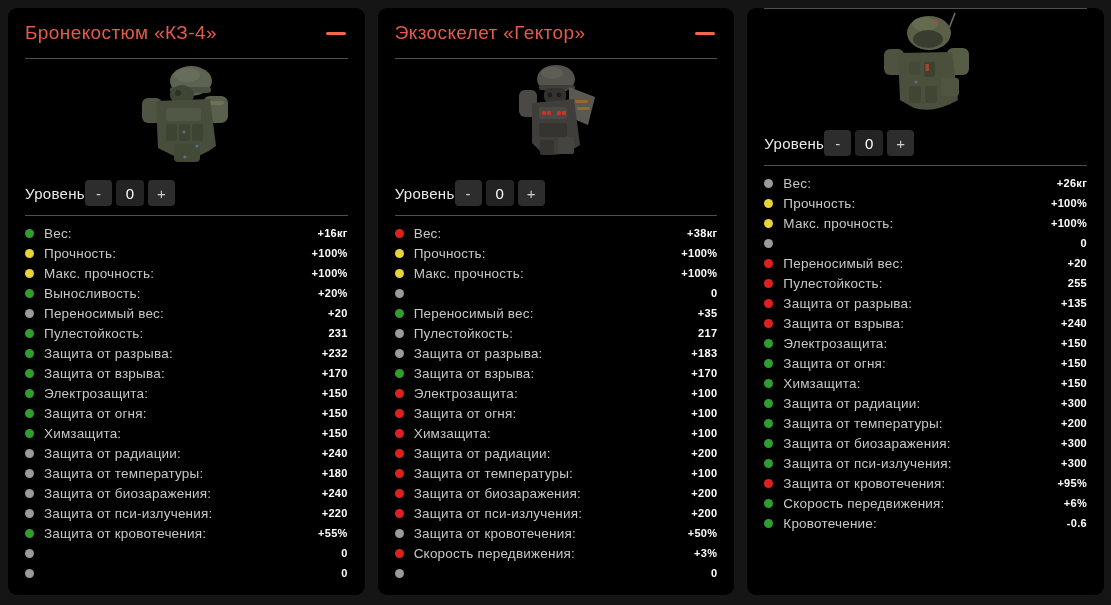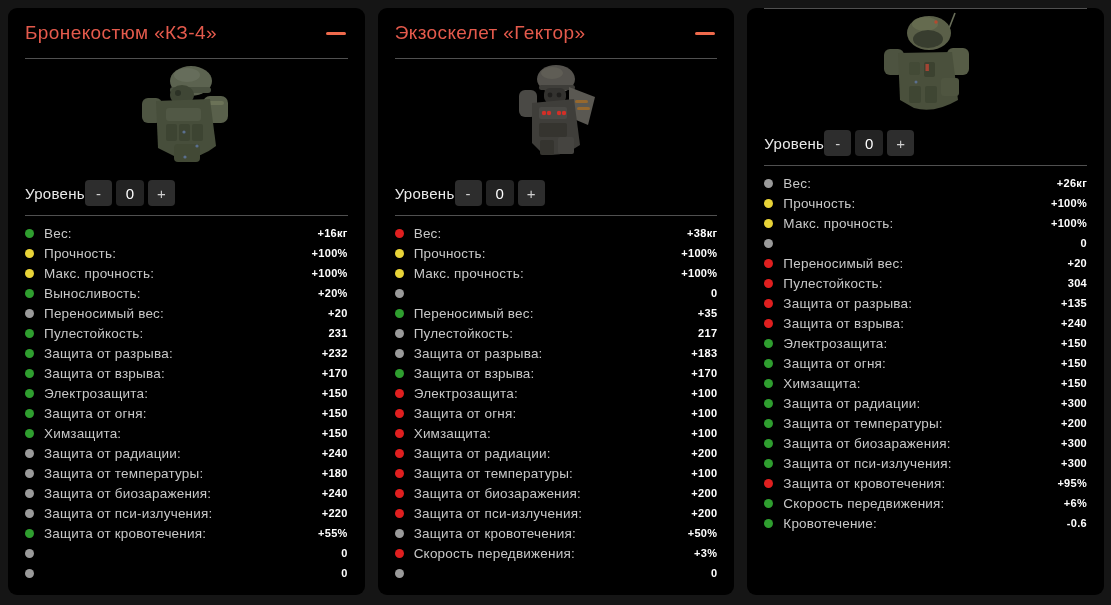--- a/index.html
+++ b/index.html
@@ -362,21 +362,21 @@
     <span class="stat-value">0</span>
   </li>
         <li class="stat-row">
     <span class="dot dot--red"></span>
     <span class="stat-label">Переносимый вес:</span>
     <span class="stat-value">+20</span>
   </li>
         <li class="stat-row">
     <span class="dot dot--red"></span>
     <span class="stat-label">Пулестойкость:</span>
-    <span class="stat-value">304</span>
+    <span class="stat-value">255</span>
   </li>
         <li class="stat-row">
     <span class="dot dot--red"></span>
     <span class="stat-label">Защита от разрыва:</span>
     <span class="stat-value">+135</span>
   </li>
         <li class="stat-row">
     <span class="dot dot--red"></span>
     <span class="stat-label">Защита от взрыва:</span>
     <span class="stat-value">+240</span>

